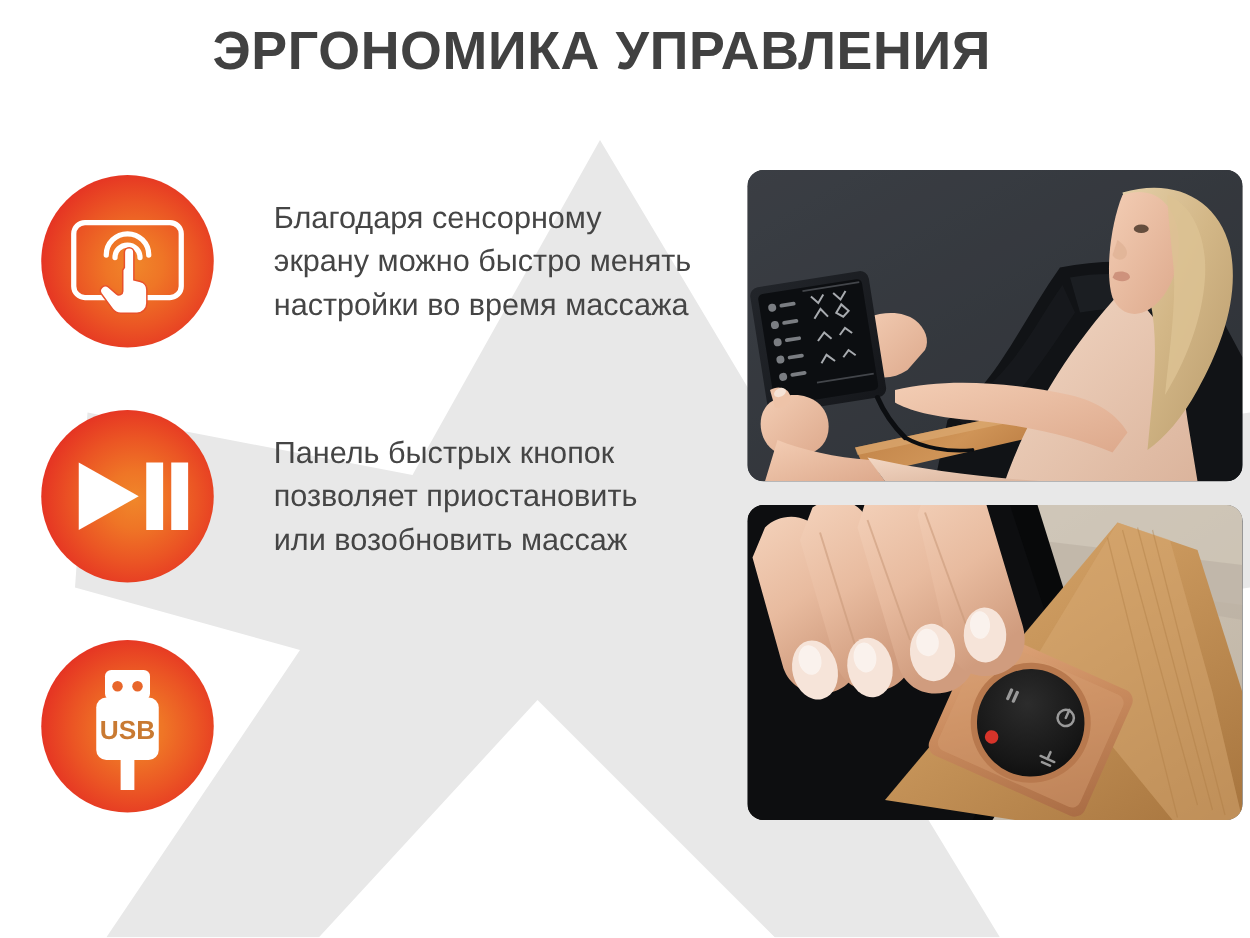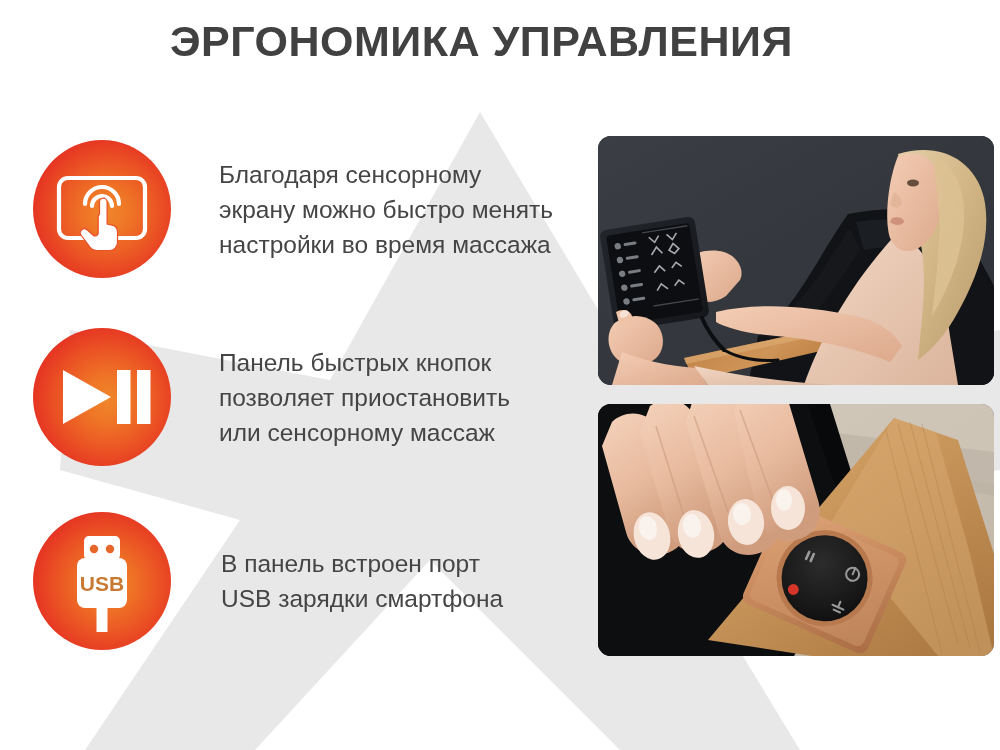--- a/index.html
+++ b/index.html
@@ -134,36 +134,34 @@
   <div class="feature feature-2">
     <div class="icon-circle">
       <svg width="138" height="138" viewBox="0 0 138 138" aria-hidden="true">
         <polygon points="30,42 78,69 30,96" fill="#ffffff"></polygon>
         <rect x="84" y="42" width="13.5" height="54" fill="#ffffff"></rect>
         <rect x="104" y="42" width="13.5" height="54" fill="#ffffff"></rect>
       </svg>
     </div>
     <div class="feature-text">Панель быстрых кнопок
 позволяет приостановить
-или сенсорному массаж</div>
+или возобновить массаж</div>
   </div>
 
   <div class="feature feature-3">
     <div class="icon-circle">
       <svg width="138" height="138" viewBox="0 0 138 138" aria-hidden="true">
         <rect x="51" y="24" width="36" height="24" rx="5" ry="5" fill="#ffffff"></rect>
         <circle cx="61" cy="37" r="4.2" fill="#e8662a"></circle>
         <circle cx="77" cy="37" r="4.2" fill="#e8662a"></circle>
         <rect x="44" y="46" width="50" height="50" rx="8" ry="8" fill="#ffffff"></rect>
         <rect x="63.5" y="94" width="11" height="26" fill="#ffffff"></rect>
         <text x="69" y="79" font-family="'Liberation Sans', sans-serif" font-size="21" font-weight="bold" fill="#c97a32" text-anchor="middle">USB</text>
       </svg>
     </div>
-    <div class="feature-text">В панель встроен порт
-USB зарядки смартфона</div>
   </div>
 
   <div class="photo photo-top">
     <svg viewBox="0 0 396 249" preserveAspectRatio="xMidYMid slice" aria-hidden="true">
       <defs>
         <linearGradient id="wallg" x1="0" y1="0" x2="1" y2="1">
           <stop offset="0%" stop-color="#3a3e44"></stop>
           <stop offset="60%" stop-color="#333informal"></stop>
           <stop offset="100%" stop-color="#2c3036"></stop>
         </linearGradient>

